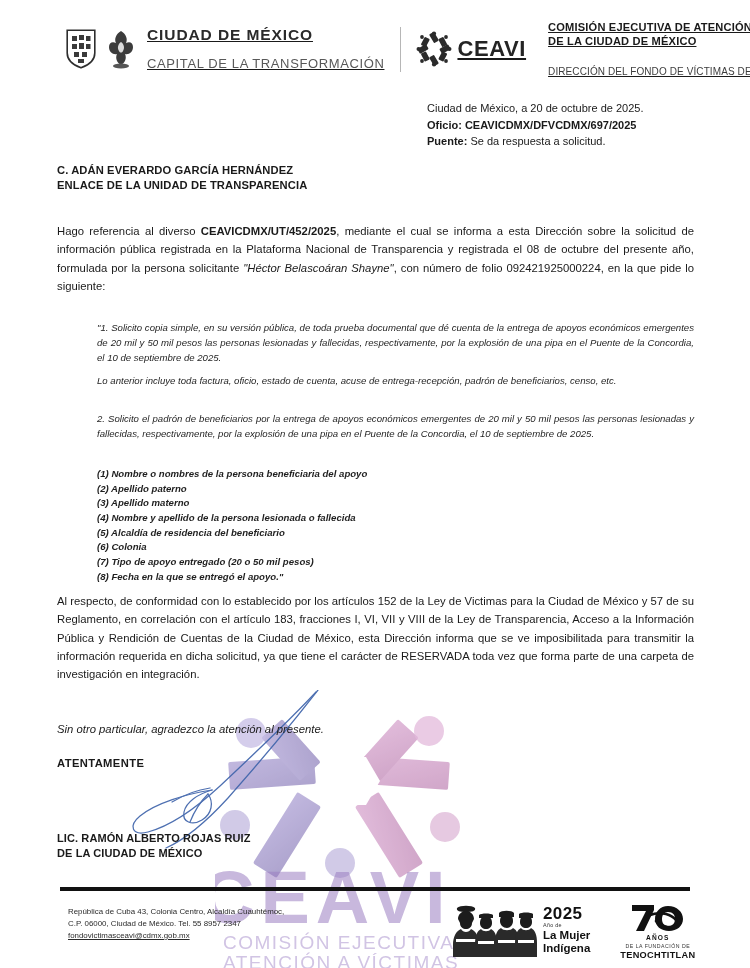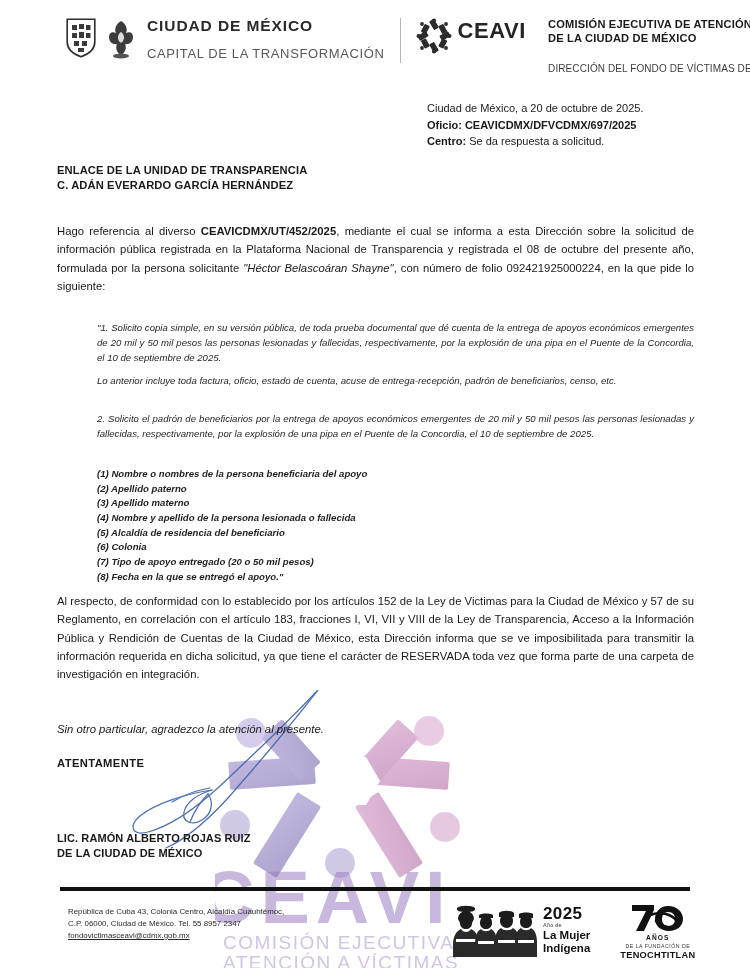--- a/index.html
+++ b/index.html
@@ -34,21 +34,23 @@
   }
   .watermark svg { display: block; }
 
   
   .header {
     position: absolute;
     left: 0; top: 18px;
     width: 750px;
     height: 62px;
     display: flex;
-    z-index: 3;
+    align-items: center;
+    z-index: 3;
+    text-decoration: underline;
   }
   .shield {
     margin-left: 66px;
     width: 30px;
     height: 40px;
     flex: none;
   }
   .eagle {
     margin-left: 8px;
     width: 34px;
@@ -363,28 +365,28 @@
     </div>
   </div>
 
   <div class="meta">
     <div>Ciudad de México, a 20 de octubre de 2025.</div>
     <div>
       <b>Oficio:</b>
       <b>CEAVICDMX/DFVCDMX/697/2025</b>
     </div>
     <div>
-      <b>Centro:</b>
+      <b>Puente:</b>
       <span>Se da respuesta a solicitud.</span>
     </div>
   </div>
 
   <div class="addressee">
+    <div>C. ADÁN EVERARDO GARCÍA HERNÁNDEZ</div>
     <div>ENLACE DE LA UNIDAD DE TRANSPARENCIA</div>
-    <div>C. ADÁN EVERARDO GARCÍA HERNÁNDEZ</div>
   </div>
 
   <div class="para" id="p-intro">
     <span>Hago referencia al diverso </span><b>CEAVICDMX/UT/452/2025</b><span>, mediante el cual se informa a esta Dirección sobre la solicitud de información pública registrada en la Plataforma Nacional de Transparencia y registrada el 08 de octubre del presente año, formulada por la persona solicitante </span><i>"Héctor Belascoáran Shayne"</i><span>, con número de folio 092421925000224, en la que pide lo siguiente:</span>
   </div>
 
   <div class="quote" id="q1">"1. Solicito copia simple, en su versión pública, de toda prueba documental que dé cuenta de la entrega de apoyos económicos emergentes de 20 mil y 50 mil pesos las personas lesionadas y fallecidas, respectivamente, por la explosión de una pipa en el Puente de la Concordia, el 10 de septiembre de 2025.</div>
   <div class="quote" id="q2">Lo anterior incluye toda factura, oficio, estado de cuenta, acuse de entrega-recepción, padrón de beneficiarios, censo, etc.</div>
   <div class="quote" id="q3">2. Solicito el padrón de beneficiarios por la entrega de apoyos económicos emergentes de 20 mil y 50 mil pesos las personas lesionadas y fallecidas, respectivamente, por la explosión de una pipa en el Puente de la Concordia, el 10 de septiembre de 2025.</div>
 

